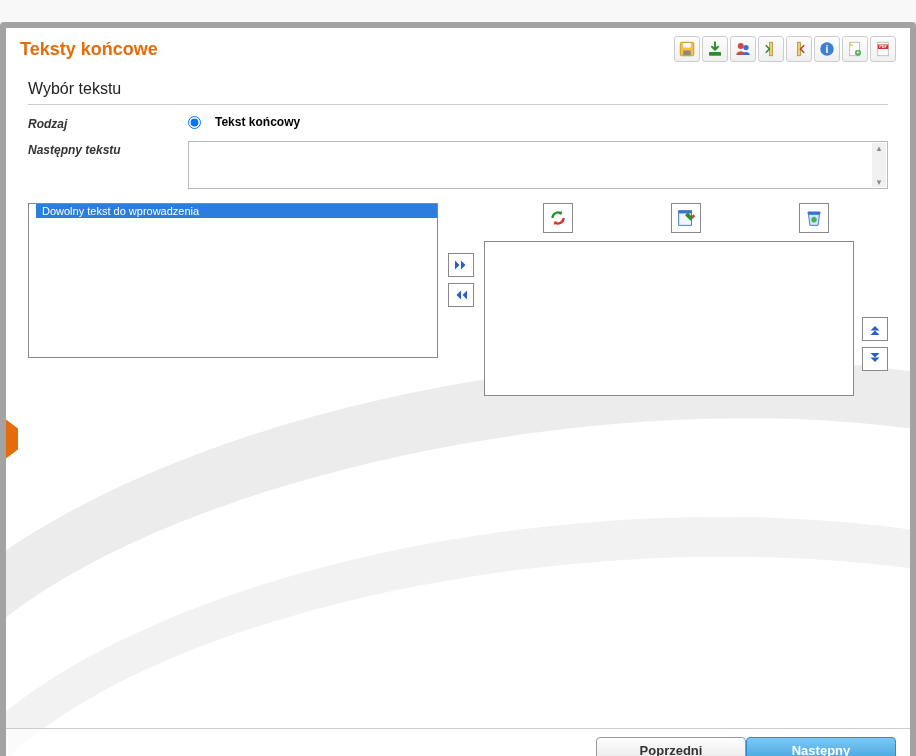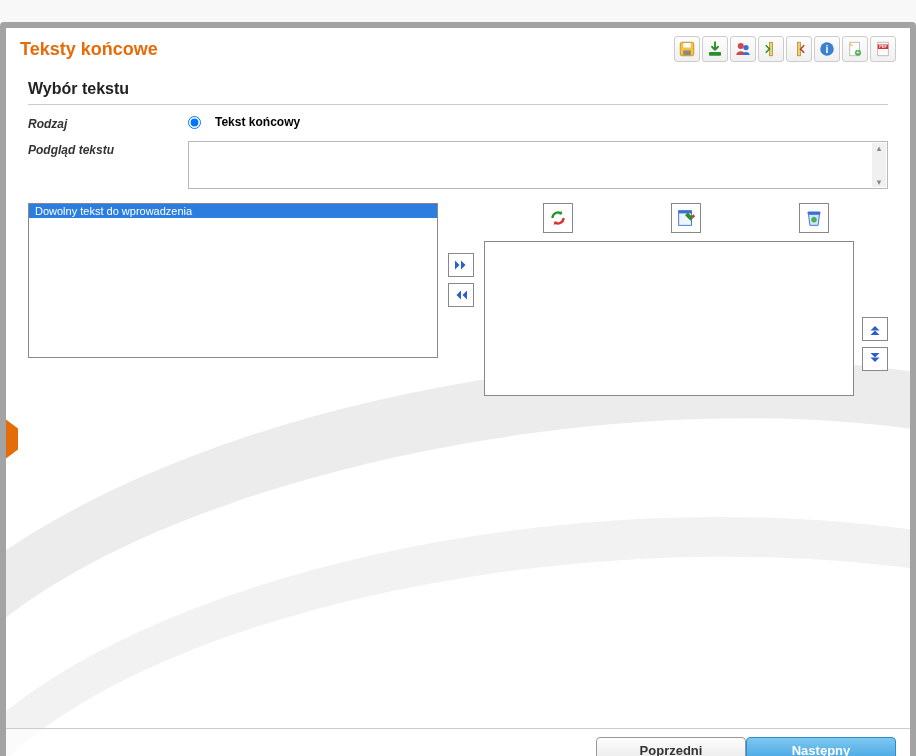--- a/index.html
+++ b/index.html
@@ -77,21 +77,21 @@
   }
   .tb-btn svg { width: 18px; height: 18px; }
   .content {
     flex: 1;
     padding: 12px 22px 0 22px;
     position: relative;
     z-index: 2;
   }
   .section-title {
     font-size: 16px;
-    font-weight: bold;
+    font-weight: normal;
     color: #222;
     border-bottom: 1px solid #ccc;
     padding-bottom: 6px;
     margin-bottom: 10px;
   }
   .form-row {
     display: flex;
     align-items: flex-start;
     margin-bottom: 10px;
   }
@@ -129,21 +129,21 @@
     display: flex;
     gap: 10px;
     align-items: flex-start;
   }
   .listbox {
     border: 1px solid #888;
     background: #fff;
     height: 155px;
     overflow: hidden;
   }
-  .listbox.left { width: 447px; }
+  .listbox.left { width: 447px; padding-left: 7px; }
   .listbox.right { width: 370px; }
   .list-item {
     padding: 1px 6px;
     background: #2b7ee0;
     color: #fff;
     font-size: 11px;
   }
   .action-col {
     display: flex;
     flex-direction: column;
@@ -288,21 +288,21 @@
 
     <div class="form-row">
       <div class="form-label">Rodzaj</div>
       <div class="radio-group">
         <input type="radio" checked="" style="">
         <label>Tekst końcowy</label>
       </div>
     </div>
 
     <div class="form-row">
-      <div class="form-label">Podgląd tekstu</div>
+      <div class="form-label">Następny tekstu</div>
       <div class="preview-box">
         <span></span>
         <div class="scroll-hint">
             <span>▴</span>
             <span>▾</span>
           </div>
       </div>
     </div>
 
     <div class="dual-list-area">

